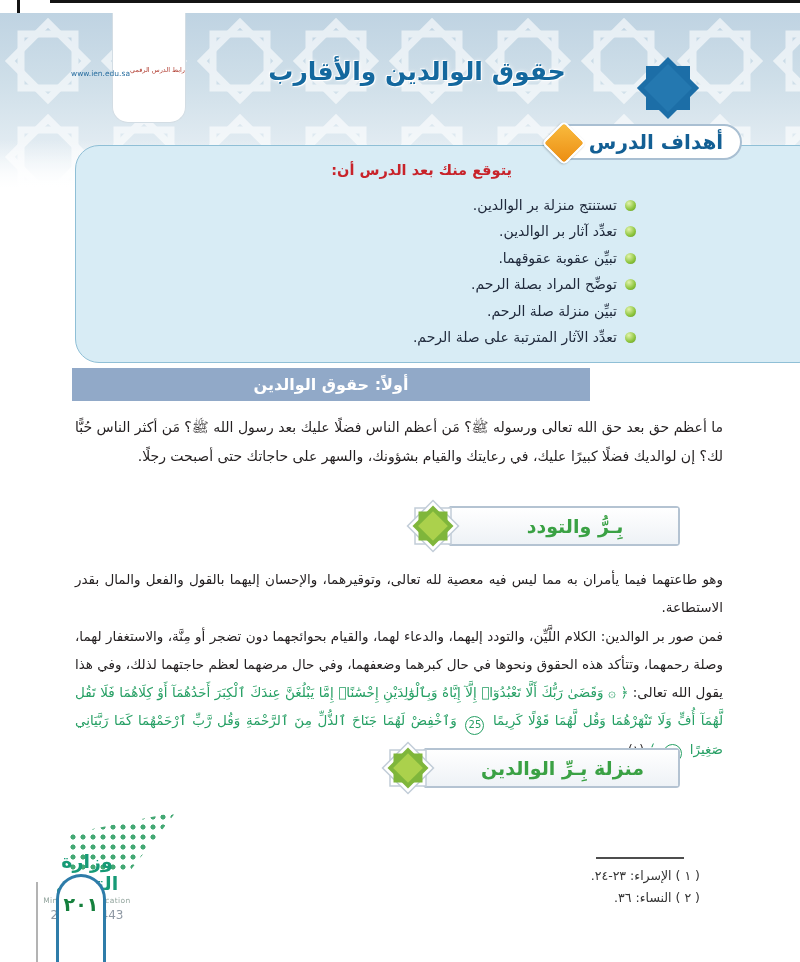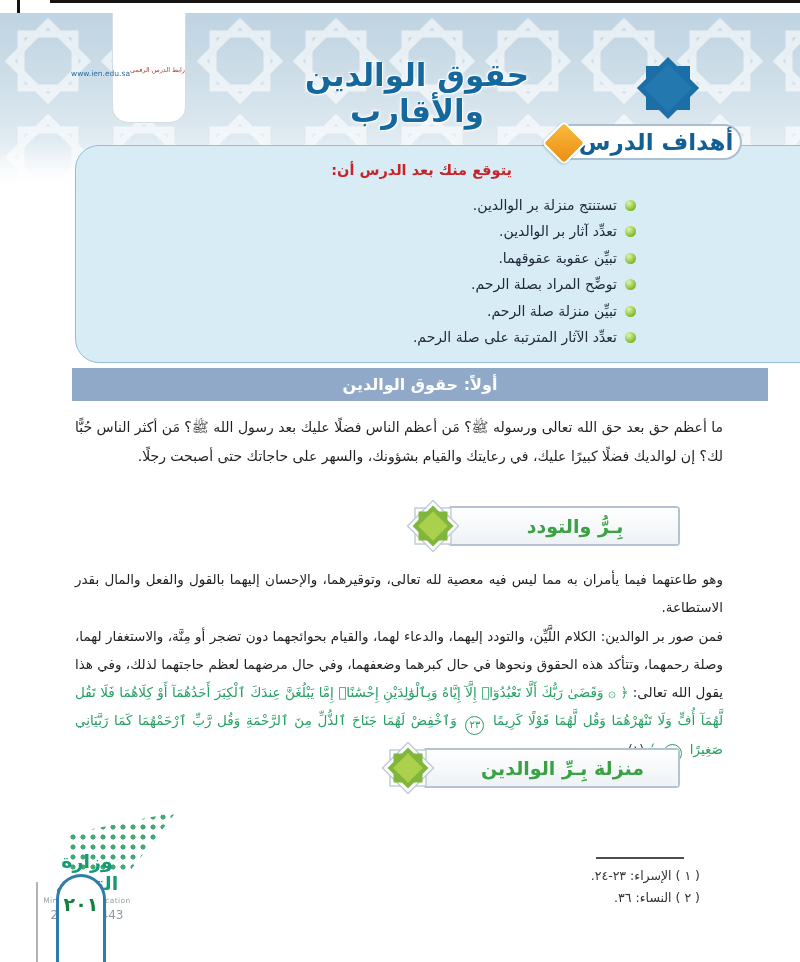--- a/index.html
+++ b/index.html
@@ -18,41 +18,41 @@
                background:linear-gradient(rgba(255,255,255,0),#ffffff);}
   
   .qr-bookmark{position:absolute;left:112px;top:13px;width:74px;height:110px;background:#ffffff;
                border:1px solid #d3dde4;border-top:none;border-radius:0 0 16px 16px;
                display:flex;flex-direction:row;align-items:center;justify-content:flex-start;
                padding-top:8px;box-sizing:border-box;z-index:3;}
   .qr-label{font-size:6.5px;color:#b03a2e;margin-bottom:3px;white-space:nowrap;}
   .qr-url{font-size:7.5px;color:#2a6fa0;margin-top:3px;direction:ltr;}
   
   .page-title{position:absolute;left:237px;top:57px;width:360px;text-align:center;
-              font-size:31px;font-weight:bold;color:#14689e;z-index:2;
+              font-size:25px;font-weight:bold;color:#14689e;z-index:2;
               text-shadow:0 0 5px #ffffff,1px 1px 0 #ffffff,-1px -1px 0 #ffffff;}
   .star-blue{position:absolute;left:630px;top:50px;z-index:2;}
   
   .obj-tab{position:absolute;left:552px;top:124px;width:190px;height:36px;background:#ffffff;
            border:2px solid #a9bfd2;border-radius:20px;z-index:4;box-sizing:border-box;
            display:flex;align-items:center;justify-content:center;}
-  .obj-tab-label{font-size:23px;font-weight:bold;color:#135f94;padding-left:18px;}
+  .obj-tab-label{font-size:20px;font-weight:bold;color:#135f94;padding-left:18px;}
   .diamond-icon{position:absolute;left:-6px;top:1px;width:28px;height:28px;
                 background:linear-gradient(135deg,#f9bc3f,#ec8d12);transform:rotate(45deg);
                 border-radius:5px;border:2px solid #ffffff;box-shadow:0 1px 2px rgba(0,0,0,.25);}
   
   .obj-box{position:absolute;left:75px;top:145px;width:748px;height:218px;background:#d8ecf5;
            border:1.5px solid #8fbfd6;border-radius:24px;box-sizing:border-box;z-index:1;}
   .obj-heading{position:absolute;top:16px;right:310px;font-size:14.5px;font-weight:bold;color:#c8232a;white-space:nowrap;}
   .obj-list{position:absolute;top:46px;right:186px;list-style:none;margin:0;padding:0;text-align:right;}
   .obj-list li{height:26.4px;line-height:26.4px;font-size:14px;color:#202a3c;white-space:nowrap;}
   .sphere{display:inline-block;width:11px;height:11px;border-radius:50%;margin-left:8px;
           background:radial-gradient(circle at 35% 30%,#e2f3ab,#8cc43c 60%,#5d9422);vertical-align:-1px;}
   
-  .section-bar{position:absolute;left:72px;top:368px;width:696px;height:33px;background:#91a9c8;
+  .section-bar{position:absolute;left:72px;top:368px;width:518px;height:33px;background:#91a9c8;
                display:flex;align-items:center;justify-content:center;}
   .section-bar span{color:#ffffff;font-weight:bold;font-size:16px;}
   
   .para{position:absolute;left:75px;width:648px;text-align:justify;color:#231f20;
         font-size:14px;line-height:29px;}
   .intro{top:413px;}
   .intro-bold{font-weight:bold;display:block;}
   .birr-def{top:565px;font-size:13.5px;line-height:28px;}
   .birr-forms{top:622px;font-size:13.5px;line-height:28px;}
   .manzila-para{top:815px;font-size:13.5px;line-height:28px;z-index:2;}
@@ -226,21 +226,21 @@
       </g>
       <rect x="18.5" y="18.5" width="21" height="21" fill="#abd14c" transform="rotate(45 29 29)"></rect>
     </svg>
   </div>
 
   <div class="para birr-def">وهو طاعتهما فيما يأمران به مما ليس فيه معصية لله تعالى، وتوقيرهما، والإحسان إليهما بالقول والفعل والمال بقدر الاستطاعة.</div>
 
   <div class="para birr-forms">
     <span>فمن صور بر الوالدين: الكلام اللَّيِّن، والتودد إليهما، والدعاء لهما، والقيام بحوائجهما دون تضجر أو مِنَّة، والاستغفار لهما، وصلة رحمهما، وتتأكد هذه الحقوق ونحوها في حال كبرهما وضعفهما، وفي حال مرضهما لعظم حاجتهما لذلك، وفي هذا يقول الله تعالى: </span>
     <span class="verse">﴿ ۞ وَقَضَىٰ رَبُّكَ أَلَّا تَعْبُدُوٓا۟ إِلَّآ إِيَّاهُ وَبِٱلْوَٰلِدَيْنِ إِحْسَٰنًاۚ إِمَّا يَبْلُغَنَّ عِندَكَ ٱلْكِبَرَ أَحَدُهُمَآ أَوْ كِلَاهُمَا فَلَا تَقُل لَّهُمَآ أُفٍّ وَلَا تَنْهَرْهُمَا وَقُل لَّهُمَا قَوْلًا كَرِيمًا</span>
-    <span class="ayah">٢٣</span>
+    <span class="ayah">25</span>
     <span class="verse">وَٱخْفِضْ لَهُمَا جَنَاحَ ٱلذُّلِّ مِنَ ٱلرَّحْمَةِ وَقُل رَّبِّ ٱرْحَمْهُمَا كَمَا رَبَّيَانِي صَغِيرًا</span>
     <span class="ayah">٢٤</span>
     <span class="verse">﴾</span>
     <span class="fn-ref"> (١).</span>
   </div>
 
   <div class="badge badge2">
     <div class="shape-outer"></div>
     <div class="shape-inner"></div>
     <div class="badge-label">منزلة بِـرِّ الوالدين</div>

